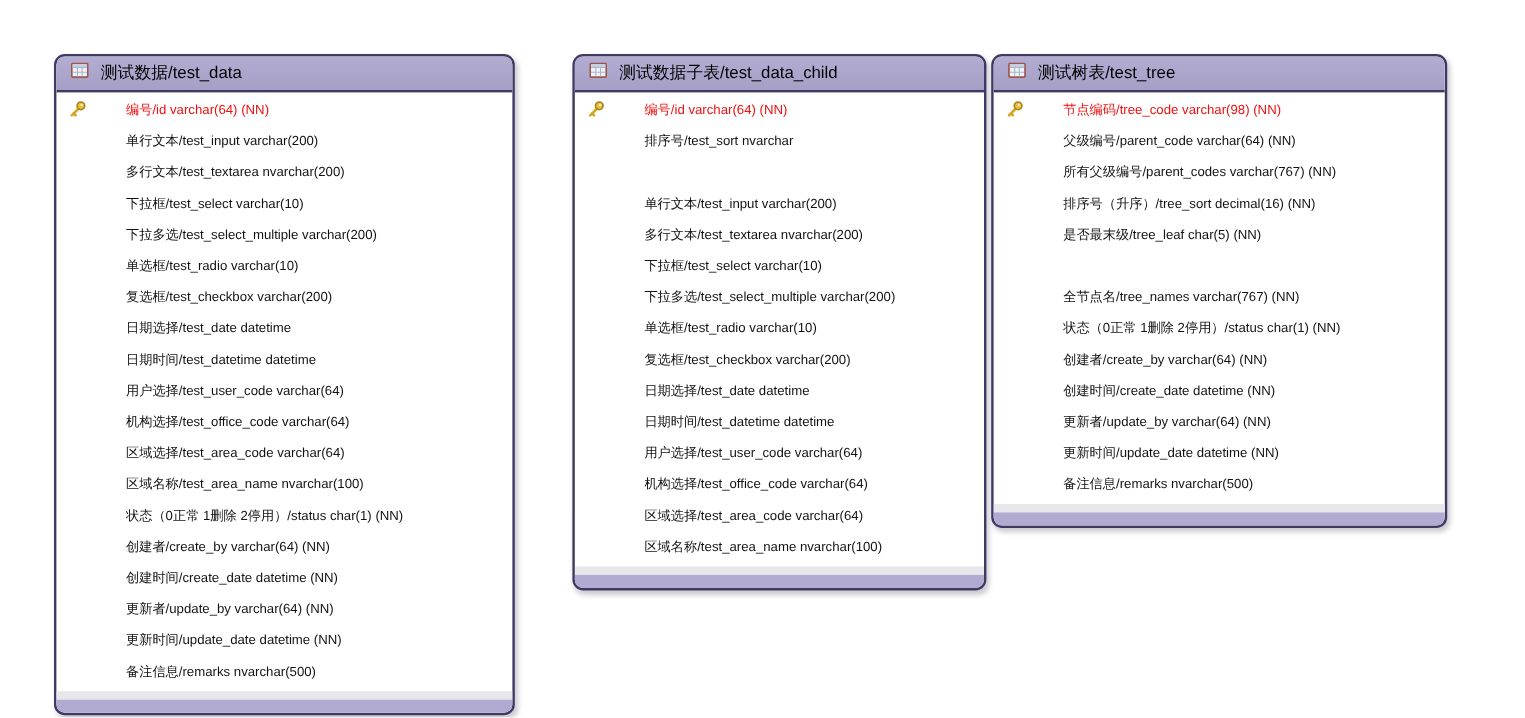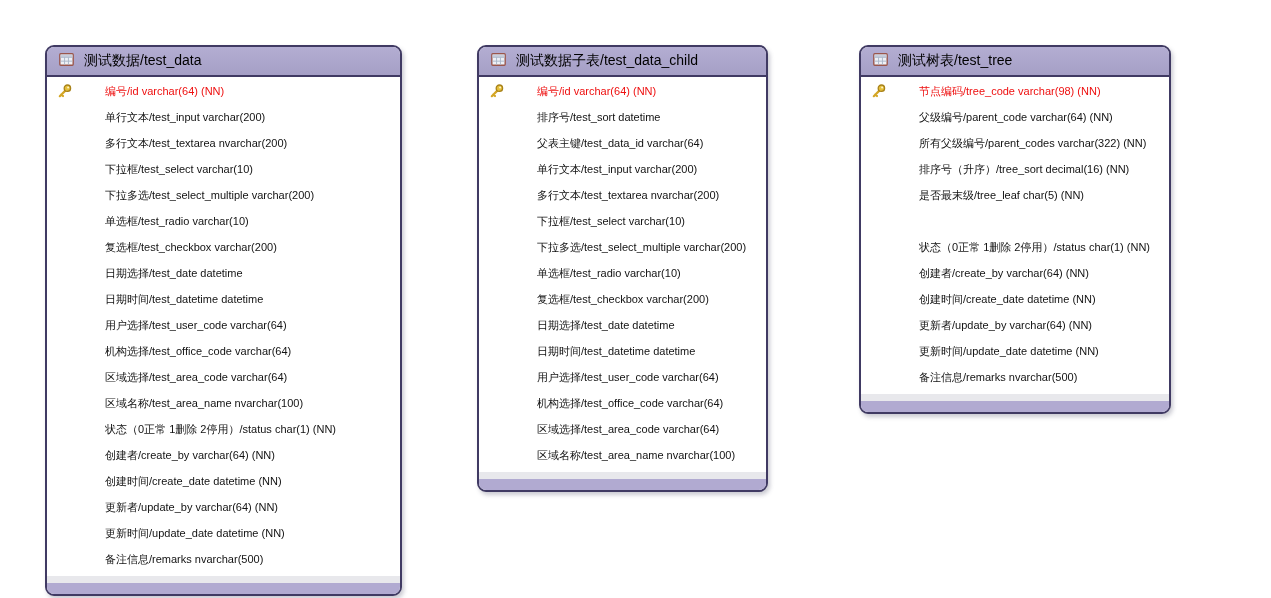--- a/index.html
+++ b/index.html
@@ -11,23 +11,23 @@
   #canvas{position:absolute;inset:0;}
   .table-card{
     position:absolute;
     box-sizing:border-box;
     background:#ffffff;
     border:2px solid #403a63;
     border-radius:9px;
     overflow:hidden;
     box-shadow:2px 3px 4px rgba(80,80,105,.30);
   }
-  .t0{left:45px;top:45px;width:357px;}
-  .t1{left:477px;top:45px;width:291px;}
-  .t2{left:859px;top:45px;width:312px;}
+  .t0{left:45px;top:45px;width:384px;}
+  .t1{left:477px;top:45px;width:345px;}
+  .t2{left:826px;top:45px;width:380px;}
   .card-header{
     height:28px;
     background:linear-gradient(#b3add2,#a59fc6);
     border-bottom:2px solid #403a63;
     display:flex;align-items:center;
     padding:0 10px 0 12px;gap:10px;
   }
   .card-title{font-size:14px;color:#000;white-space:nowrap;}
   .rows{padding-top:1px;}
   .row{height:26px;display:flex;align-items:center;}
@@ -299,32 +299,31 @@
   </div>
 
   <div class="row">
     <span class="gutter">
       <svg class="key-svg" width="17" height="17" viewBox="0 0 17 17">
         <path d="M9.6 7.4 L3.8 13.2 M5.4 11.4 L7 13" stroke="#d4a625" stroke-width="2.2" stroke-linecap="round" fill="none"></path>
         <circle cx="11.4" cy="5.2" r="3.2" fill="#e6c03a" stroke="#a8821a" stroke-width="1.3"></circle>
         <circle cx="12.1" cy="4.5" r="1" fill="#fdf3cd"></circle>
       </svg>
     </span>
-    <span class="field-label">排序号/test_sort datetime</span>
-  </div>
-
-  <div class="row">
-    <span class="gutter">
-      <svg class="key-svg" width="17" height="17" viewBox="0 0 17 17">
-        <path d="M9.6 7.4 L3.8 13.2 M5.4 11.4 L7 13" stroke="#d4a625" stroke-width="2.2" stroke-linecap="round" fill="none"></path>
-        <circle cx="11.4" cy="5.2" r="3.2" fill="#e6c03a" stroke="#a8821a" stroke-width="1.3"></circle>
-        <circle cx="12.1" cy="4.5" r="1" fill="#fdf3cd"></circle>
-      </svg>
-    </span>
-    <span class="field-label">父表主键/test_data_id varchar(64)</span>
+    <span class="field-label">排序号/test_sort nvarchar</span>
+  </div>
+
+  <div class="row">
+    <span class="gutter">
+      <svg class="key-svg" width="17" height="17" viewBox="0 0 17 17">
+        <path d="M9.6 7.4 L3.8 13.2 M5.4 11.4 L7 13" stroke="#d4a625" stroke-width="2.2" stroke-linecap="round" fill="none"></path>
+        <circle cx="11.4" cy="5.2" r="3.2" fill="#e6c03a" stroke="#a8821a" stroke-width="1.3"></circle>
+        <circle cx="12.1" cy="4.5" r="1" fill="#fdf3cd"></circle>
+      </svg>
+    </span>
   </div>
 
   <div class="row">
     <span class="gutter">
       <svg class="key-svg" width="17" height="17" viewBox="0 0 17 17">
         <path d="M9.6 7.4 L3.8 13.2 M5.4 11.4 L7 13" stroke="#d4a625" stroke-width="2.2" stroke-linecap="round" fill="none"></path>
         <circle cx="11.4" cy="5.2" r="3.2" fill="#e6c03a" stroke="#a8821a" stroke-width="1.3"></circle>
         <circle cx="12.1" cy="4.5" r="1" fill="#fdf3cd"></circle>
       </svg>
     </span>
@@ -493,21 +492,21 @@
   </div>
 
   <div class="row">
     <span class="gutter">
       <svg class="key-svg" width="17" height="17" viewBox="0 0 17 17">
         <path d="M9.6 7.4 L3.8 13.2 M5.4 11.4 L7 13" stroke="#d4a625" stroke-width="2.2" stroke-linecap="round" fill="none"></path>
         <circle cx="11.4" cy="5.2" r="3.2" fill="#e6c03a" stroke="#a8821a" stroke-width="1.3"></circle>
         <circle cx="12.1" cy="4.5" r="1" fill="#fdf3cd"></circle>
       </svg>
     </span>
-    <span class="field-label">所有父级编号/parent_codes varchar(322) (NN)</span>
+    <span class="field-label">所有父级编号/parent_codes varchar(767) (NN)</span>
   </div>
 
   <div class="row">
     <span class="gutter">
       <svg class="key-svg" width="17" height="17" viewBox="0 0 17 17">
         <path d="M9.6 7.4 L3.8 13.2 M5.4 11.4 L7 13" stroke="#d4a625" stroke-width="2.2" stroke-linecap="round" fill="none"></path>
         <circle cx="11.4" cy="5.2" r="3.2" fill="#e6c03a" stroke="#a8821a" stroke-width="1.3"></circle>
         <circle cx="12.1" cy="4.5" r="1" fill="#fdf3cd"></circle>
       </svg>
     </span>
@@ -529,20 +528,30 @@
   <div class="row">
     <span class="gutter">
       <svg class="key-svg" width="17" height="17" viewBox="0 0 17 17">
         <path d="M9.6 7.4 L3.8 13.2 M5.4 11.4 L7 13" stroke="#d4a625" stroke-width="2.2" stroke-linecap="round" fill="none"></path>
         <circle cx="11.4" cy="5.2" r="3.2" fill="#e6c03a" stroke="#a8821a" stroke-width="1.3"></circle>
         <circle cx="12.1" cy="4.5" r="1" fill="#fdf3cd"></circle>
       </svg>
     </span>
   </div>
 
+  <div class="row">
+    <span class="gutter">
+      <svg class="key-svg" width="17" height="17" viewBox="0 0 17 17">
+        <path d="M9.6 7.4 L3.8 13.2 M5.4 11.4 L7 13" stroke="#d4a625" stroke-width="2.2" stroke-linecap="round" fill="none"></path>
+        <circle cx="11.4" cy="5.2" r="3.2" fill="#e6c03a" stroke="#a8821a" stroke-width="1.3"></circle>
+        <circle cx="12.1" cy="4.5" r="1" fill="#fdf3cd"></circle>
+      </svg>
+    </span>
+    <span class="field-label">全节点名/tree_names varchar(767) (NN)</span>
+  </div>
 
 
   <div class="row">
     <span class="gutter">
       <svg class="key-svg" width="17" height="17" viewBox="0 0 17 17">
         <path d="M9.6 7.4 L3.8 13.2 M5.4 11.4 L7 13" stroke="#d4a625" stroke-width="2.2" stroke-linecap="round" fill="none"></path>
         <circle cx="11.4" cy="5.2" r="3.2" fill="#e6c03a" stroke="#a8821a" stroke-width="1.3"></circle>
         <circle cx="12.1" cy="4.5" r="1" fill="#fdf3cd"></circle>
       </svg>
     </span>

